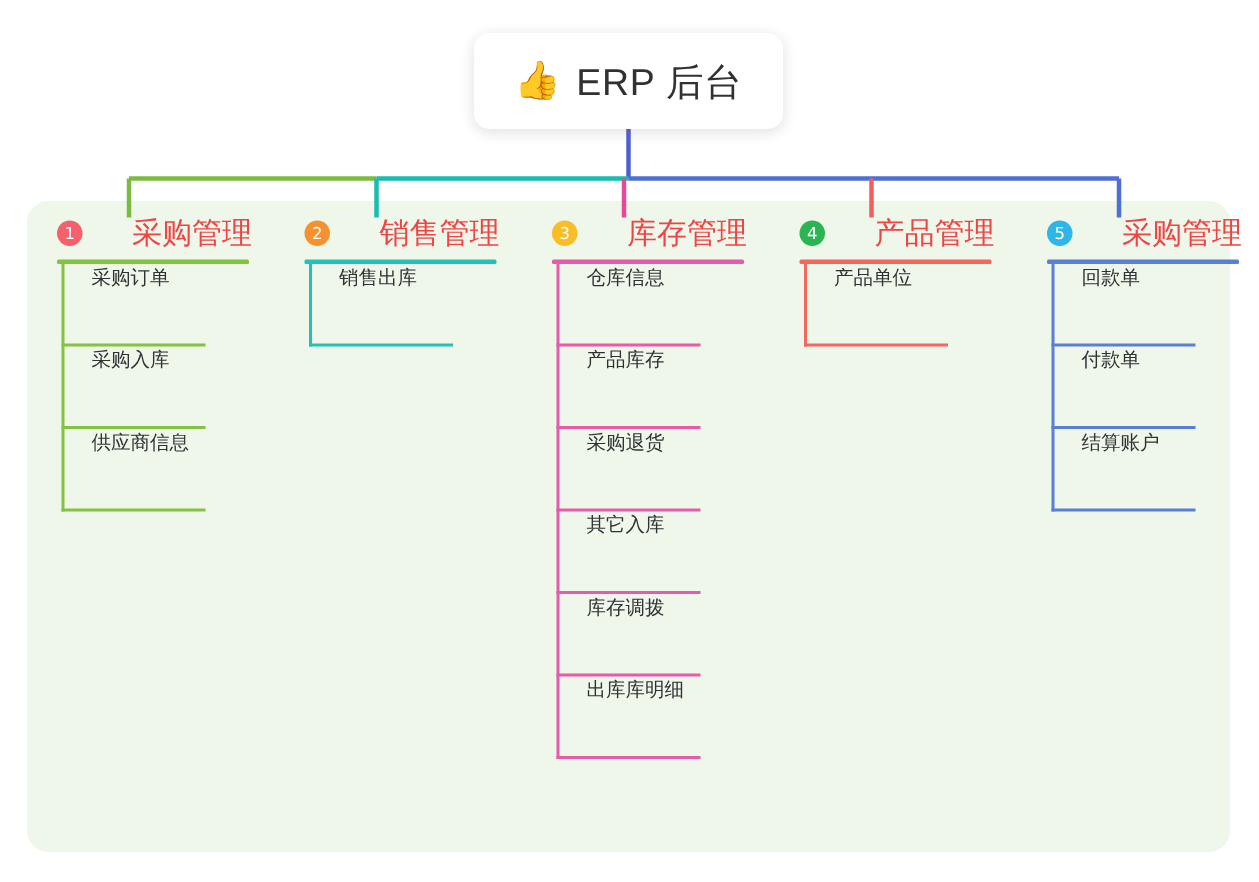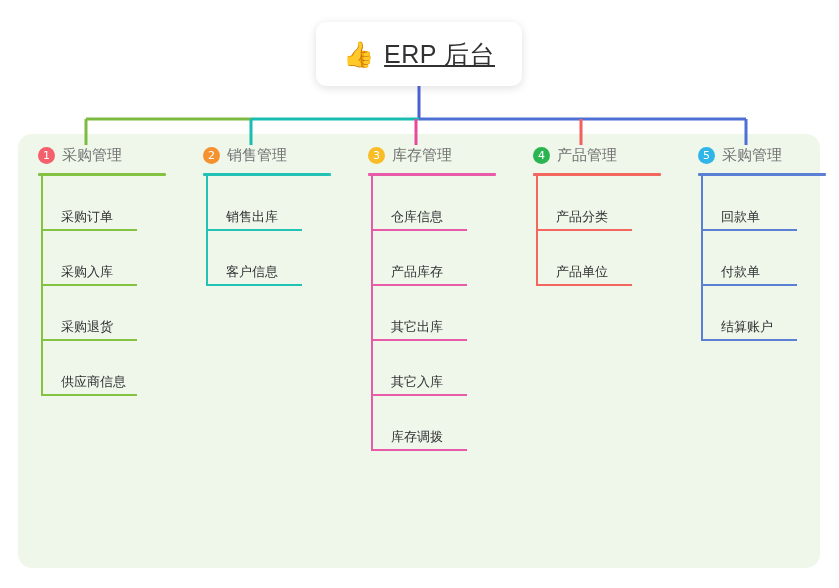--- a/index.html
+++ b/index.html
@@ -35,21 +35,20 @@
   #root-card .thumb {
     font-size: 25px;
     line-height: 1;
     display: block;
   }
   #root-card .root-title {
     font-size: 25px;
     color: #303133;
     letter-spacing: .5px;
     white-space: nowrap;
-    text-decoration: underline;
   }
 
   
   #panel {
     position: absolute;
     left: 18px;
     top: 134px;
     width: 802px;
     height: 434px;
     background: #eff7ea;
@@ -93,23 +92,24 @@
     height: 17px;
     border-radius: 50%;
     color: #ffffff;
     font-size: 11px;
     line-height: 17px;
     text-align: center;
     flex: 0 0 auto;
     font-family: "DejaVu Sans", sans-serif;
   }
   .head-label {
-    font-size: 15px;
-    color: #737373;
+    font-size: 20px;
+    color: #ef4444;
     white-space: nowrap;
+    margin-left: 26px;
   }
   .head-rule {
     position: absolute;
     left: 20px;
     bottom: 0;
     height: 3px;
     width: 128px;
     border-radius: 1px;
   }
   .leaves {
@@ -122,21 +122,21 @@
     top: 0;
     bottom: 0;
     width: 2px;
   }
   .leaf {
     position: relative;
     height: 55px;
     box-sizing: border-box;
     padding-left: 20px;
     display: flex;
-    align-items: flex-end;
+    align-items: flex-start;
   }
   .leaf-label {
     font-size: 13px;
     color: #303133;
     white-space: nowrap;
     padding-bottom: 5px;
   }
   .leaf-rule {
     position: absolute;
     left: 0;
@@ -178,90 +178,82 @@
         <span class="stem" style="background: rgb(132, 195, 65);"></span>
         <div class="leaf">
           <span class="leaf-label">采购订单</span>
           <span class="leaf-rule" style="background: rgb(132, 195, 65);"></span>
         </div>
         <div class="leaf">
           <span class="leaf-label">采购入库</span>
           <span class="leaf-rule" style="background: rgb(132, 195, 65);"></span>
         </div>
         <div class="leaf">
-          <span class="leaf-label">采购退货</span>
-          <span class="leaf-rule" style="background: rgb(132, 195, 65);"></span>
-        </div>
-        <div class="leaf">
           <span class="leaf-label">供应商信息</span>
           <span class="leaf-rule" style="background: rgb(132, 195, 65);"></span>
         </div>
       </div>
     </div>
     <div class="column" style="left: 183px;">
       <div class="col-head">
         <span class="badge" style="background: rgb(245, 146, 47);">2</span>
         <span class="head-label">销售管理</span>
         <span class="head-rule" style="background: rgb(34, 195, 180);"></span>
       </div>
       <div class="leaves">
         <span class="stem" style="background: rgb(34, 195, 180);"></span>
         <div class="leaf">
           <span class="leaf-label">销售出库</span>
           <span class="leaf-rule" style="background: rgb(34, 195, 180);"></span>
         </div>
-        <div class="leaf">
-          <span class="leaf-label">客户信息</span>
-          <span class="leaf-rule" style="background: rgb(34, 195, 180);"></span>
-        </div>
       </div>
     </div>
     <div class="column" style="left: 348px;">
       <div class="col-head">
         <span class="badge" style="background: rgb(249, 189, 40);">3</span>
         <span class="head-label">库存管理</span>
         <span class="head-rule" style="background: rgb(232, 91, 168);"></span>
       </div>
       <div class="leaves">
         <span class="stem" style="background: rgb(232, 91, 168);"></span>
         <div class="leaf">
           <span class="leaf-label">仓库信息</span>
           <span class="leaf-rule" style="background: rgb(232, 91, 168);"></span>
         </div>
         <div class="leaf">
           <span class="leaf-label">产品库存</span>
           <span class="leaf-rule" style="background: rgb(232, 91, 168);"></span>
         </div>
         <div class="leaf">
-          <span class="leaf-label">其它出库</span>
+          <span class="leaf-label">采购退货</span>
           <span class="leaf-rule" style="background: rgb(232, 91, 168);"></span>
         </div>
         <div class="leaf">
           <span class="leaf-label">其它入库</span>
           <span class="leaf-rule" style="background: rgb(232, 91, 168);"></span>
         </div>
         <div class="leaf">
           <span class="leaf-label">库存调拨</span>
+          <span class="leaf-rule" style="background: rgb(232, 91, 168);"></span>
+        </div>
+        <div class="leaf">
+          <span class="leaf-label">出库库明细</span>
           <span class="leaf-rule" style="background: rgb(232, 91, 168);"></span>
         </div>
       </div>
     </div>
     <div class="column" style="left: 513px;">
       <div class="col-head">
         <span class="badge" style="background: rgb(43, 181, 82);">4</span>
         <span class="head-label">产品管理</span>
         <span class="head-rule" style="background: rgb(243, 103, 95);"></span>
       </div>
       <div class="leaves">
         <span class="stem" style="background: rgb(243, 103, 95);"></span>
         <div class="leaf">
-          <span class="leaf-label">产品分类</span>
-          <span class="leaf-rule" style="background: rgb(243, 103, 95);"></span>
-        </div>
-        <div class="leaf">
           <span class="leaf-label">产品单位</span>
           <span class="leaf-rule" style="background: rgb(243, 103, 95);"></span>
         </div>
       </div>
     </div>
     <div class="column" style="left: 678px;">
       <div class="col-head">
         <span class="badge" style="background: rgb(47, 181, 232);">5</span>
         <span class="head-label">采购管理</span>
         <span class="head-rule" style="background: rgb(91, 127, 212);"></span>

